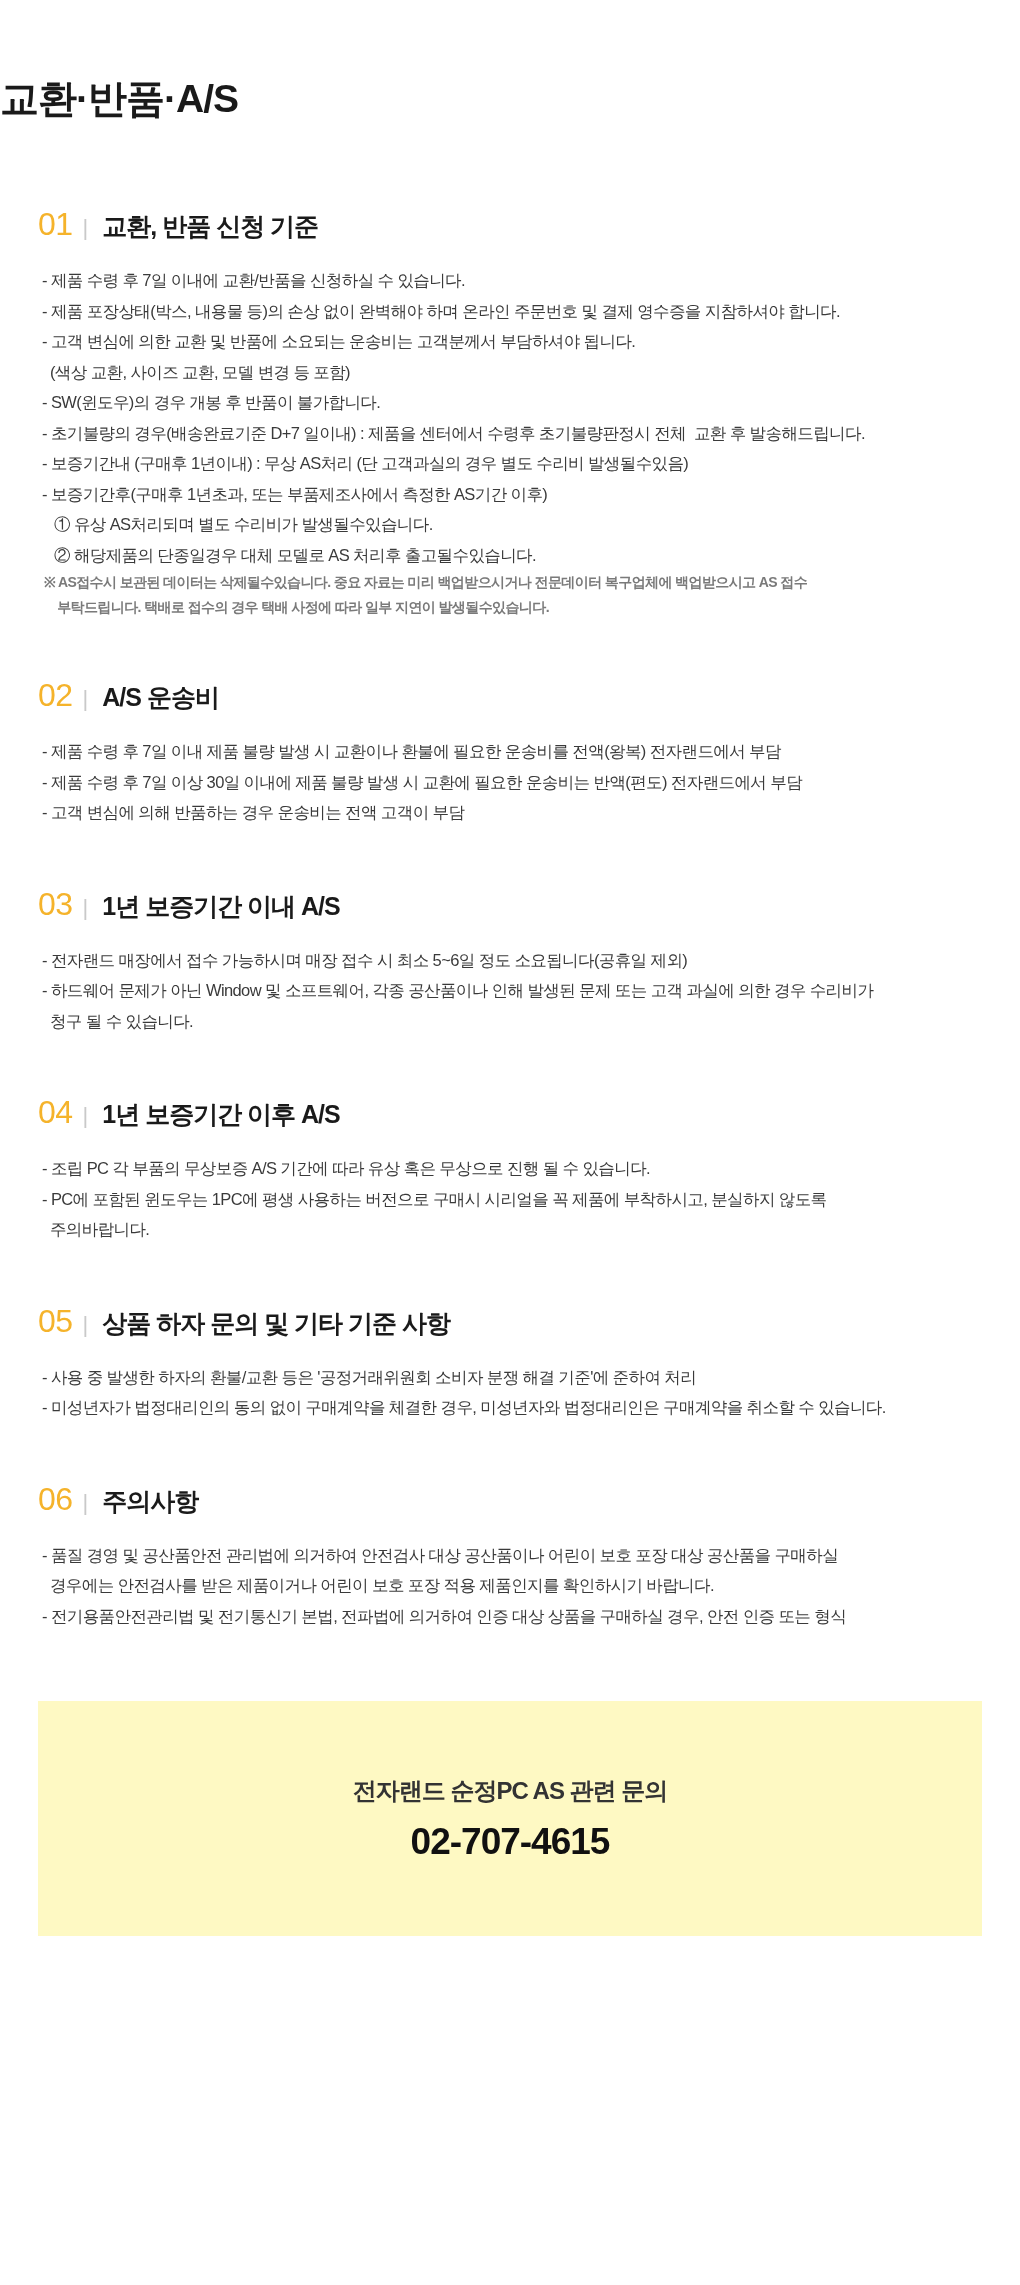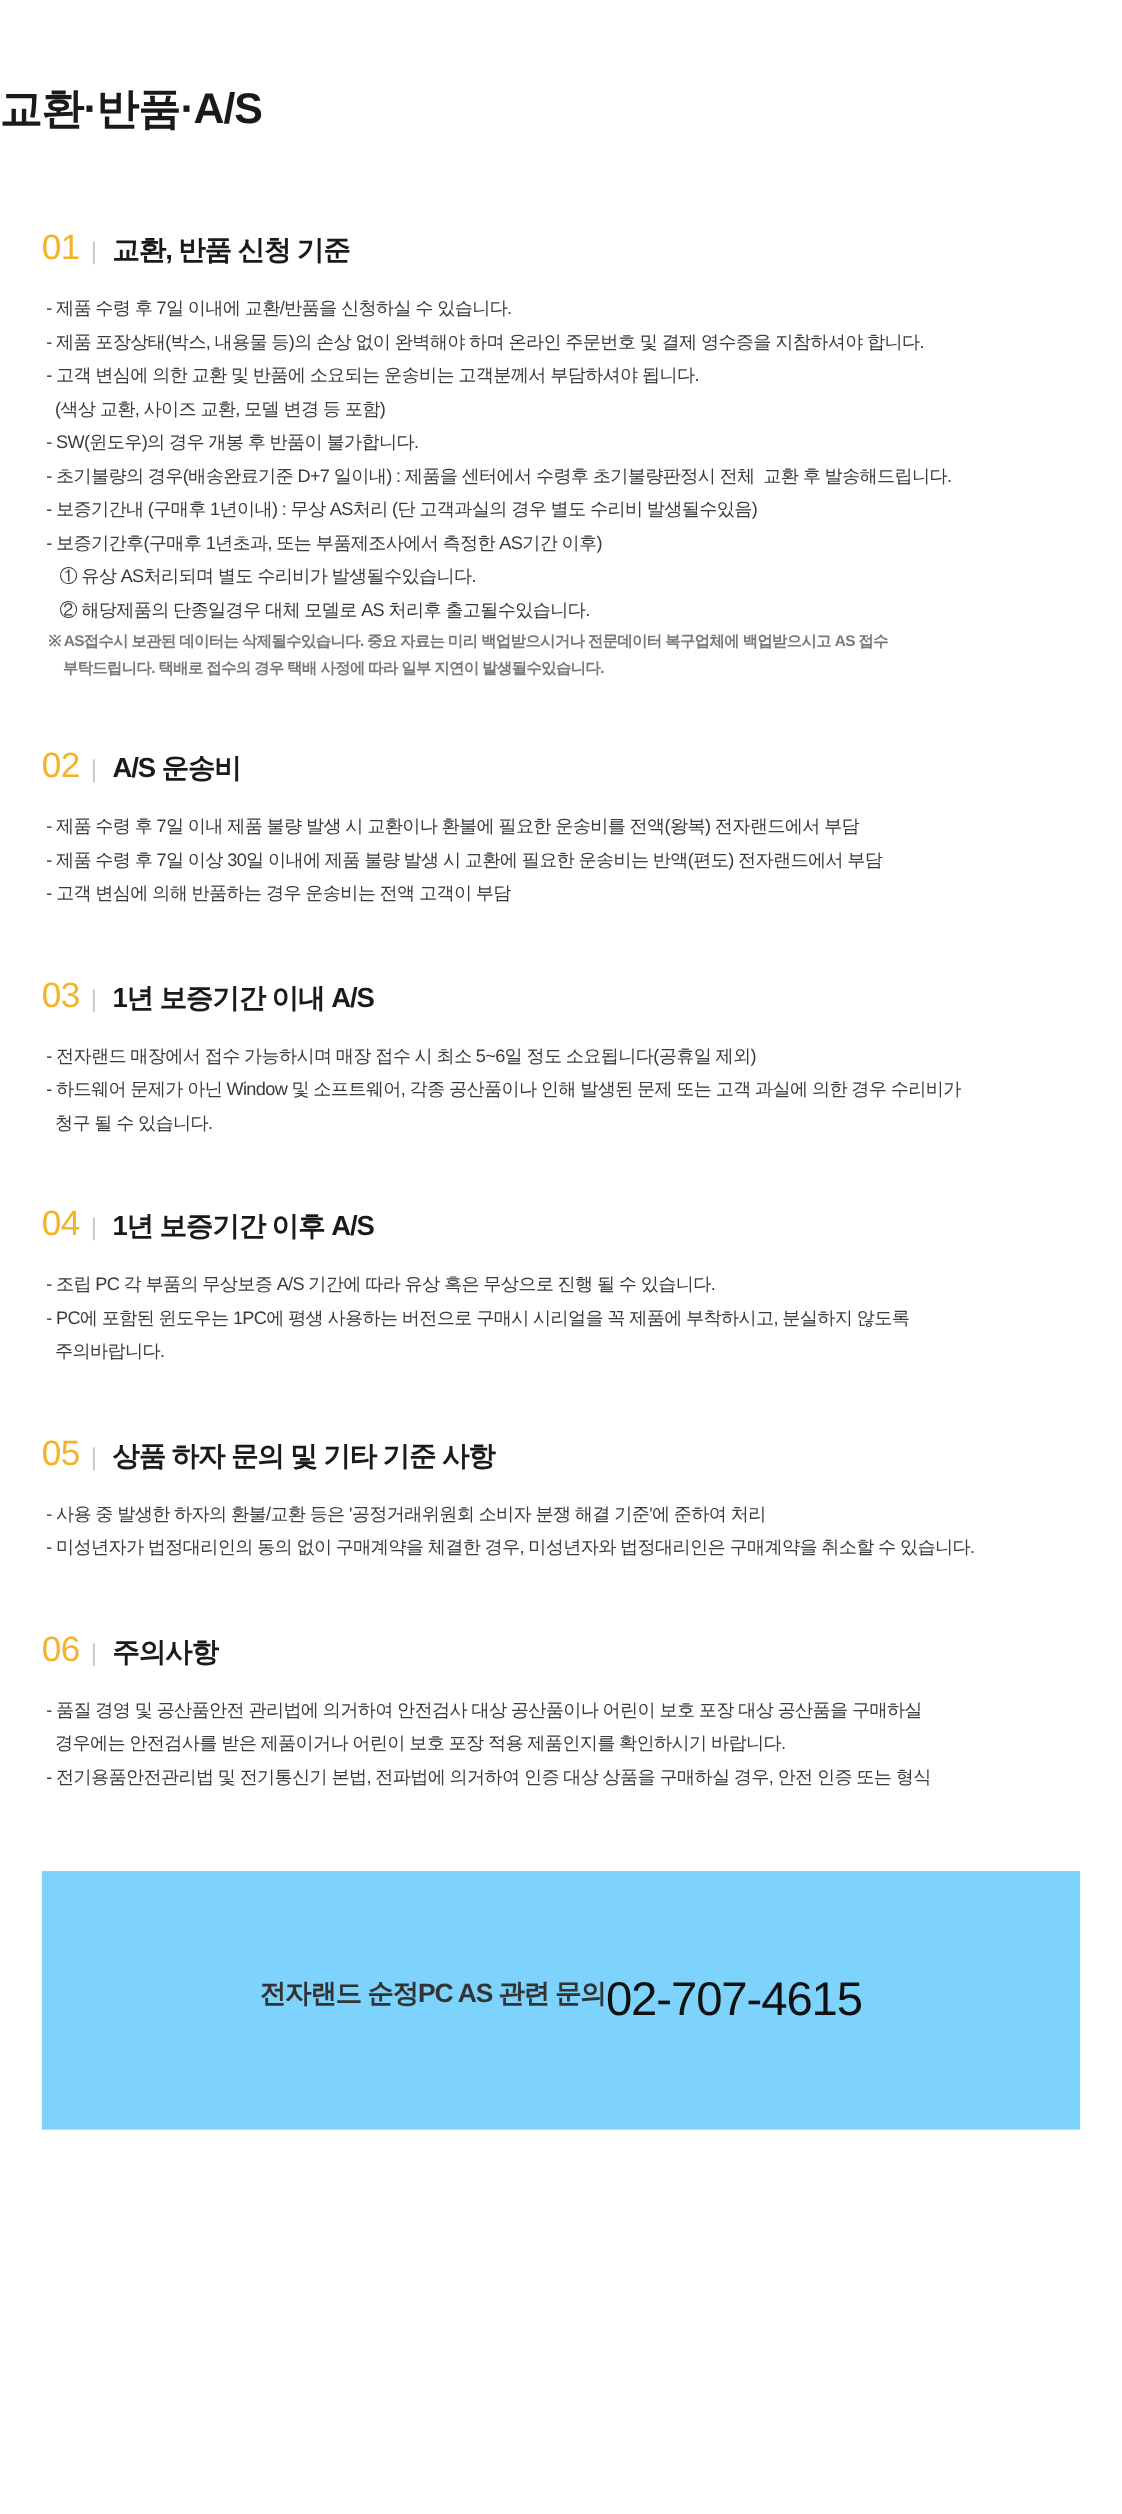--- a/index.html
+++ b/index.html
@@ -78,37 +78,37 @@
     padding-left: 6px;
     font-size: 14px;
     line-height: 1.75;
     color: #7a7a7a;
     letter-spacing: -0.6px;
     white-space: pre-wrap;
     font-weight: bold;
   }
   .footer {
     margin: 70px 38px 0 38px;
-    background: #7dd3fc;
+    background: #fef9c3;
     height: 235px;
     display: flex;
-    flex-direction: row;
+    flex-direction: column;
     align-items: center;
     justify-content: center;
   }
   .footer-label {
     font-size: 24px;
     font-weight: bold;
     color: #333333;
     letter-spacing: -1px;
     margin-bottom: 14px;
   }
   .footer-phone {
-    font-size: 43px;
-    font-weight: normal;
+    font-size: 37px;
+    font-weight: bold;
     color: #111111;
     letter-spacing: -1px;
   }
   .bottom-pad { height: 48px; }
 </style>
 </head>
 <body>
 
 <div class="page">
 

